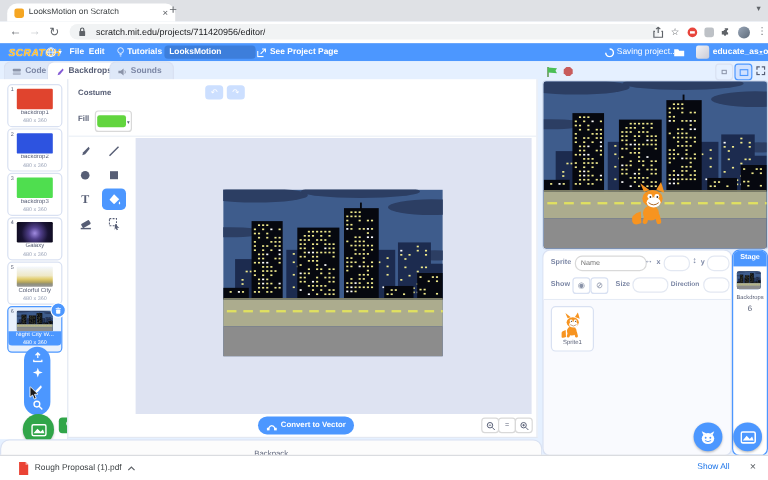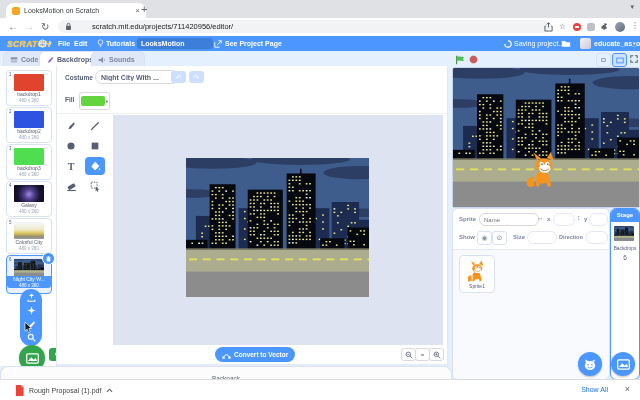--- a/index.html
+++ b/index.html
@@ -9,21 +9,21 @@
   .flex{display:flex;align-items:center;}
   .ico{display:inline-flex;align-items:center;justify-content:center;line-height:1;}
   .ell{white-space:nowrap;overflow:hidden;text-overflow:ellipsis;}
   input{font-family:"Liberation Sans",sans-serif;outline:none;}
   
   .tabstrip{left:0;top:0;width:640px;height:18px;background:#DFE1E5;}
   .btab{left:6px;top:3px;width:128px;height:15px;background:#fff;border-radius:8px 8px 0 0;
         display:flex;align-items:center;padding:0 6px;gap:4px;}
   .toolbar{left:0;top:18px;width:640px;height:18px;background:#fff;border-bottom:1px solid #E2E4E8;}
   .omni{left:58px;top:2px;width:478px;height:13px;background:#F1F3F4;border-radius:7px;
-        display:flex;align-items:center;gap:20px;padding:0 7px;}
+        display:flex;align-items:center;gap:8px;padding:0 7px;}
   .tbico{font-size:10px;color:#5F6368;}
   
   .shead{left:0;top:36px;width:640px;height:15px;background:#4C97FF;color:#fff;}
   .menuitem{font-size:7px;font-weight:bold;color:#fff;}
   
   .stab{top:51px;height:15px;border:1px solid #D9E1F2;border-bottom:none;border-radius:6px 6px 0 0;
         display:flex;align-items:center;gap:3px;padding:0 6px;font-size:7px;font-weight:bold;}
   
   .bdt{left:6px;width:44px;height:34px;background:#fff;border:1px solid #D9E1F2;border-radius:4px;
        display:flex;flex-direction:column;align-items:center;overflow:visible;}
@@ -621,21 +621,20 @@
   <span class="abs" style="left:49px;top:348px;height:13px;line-height:13px;background:#31A549;color:#fff;font-size:6px;
                font-weight:bold;border-radius:3px;padding:0 6px;">Choose a Backdrop</span>
   <span class="abs ico" style="left:24px;top:322px;z-index:9;">
     <svg width="9" height="12" viewBox="0 0 9 12">
         <path d="M1 0 L1 9 L3.2 7.2 L4.6 10.6 L6.2 9.9 L4.8 6.6 L7.6 6.4 Z" fill="#1a1a1a" stroke="#fff" stroke-width=".7"></path>
       </svg>
   </span>
 
   <div class="abs paint">
     <span class="abs plabel" style="left:8px;top:8px;">Costume</span>
-    <input class="abs pinput" style="left: 38px; top: 4px; width: 72px; height: 12px;" value="Night City With ...">
     <span class="abs ico" style="left:114px;top:5px;width:15px;height:12px;background:#CCDFFF;border-radius:3px;color:#fff;font-size:7px;">↶</span>
     <span class="abs ico" style="left:132px;top:5px;width:15px;height:12px;background:#CCDFFF;border-radius:3px;color:#fff;font-size:7px;">↷</span>
     <span class="abs plabel" style="left:8px;top:30px;">Fill</span>
     <span class="abs flex" style="left:22px;top:26px;width:27px;height:14px;border:1px solid #D9D9D9;border-radius:3px;background:#fff;padding:1px;gap:1px;">
       <span style="flex:1;height:10px;background:#62D53E;border-radius:2px;"></span>
       <span style="font-size:4.5px;color:#575E75;">▾</span>
     </span>
     <div class="abs" style="left:0;top:47px;width:100%;height:1px;background:#ECF0F7;"></div>
 
     <div class="tool" style="left:4px;top:51px;">

